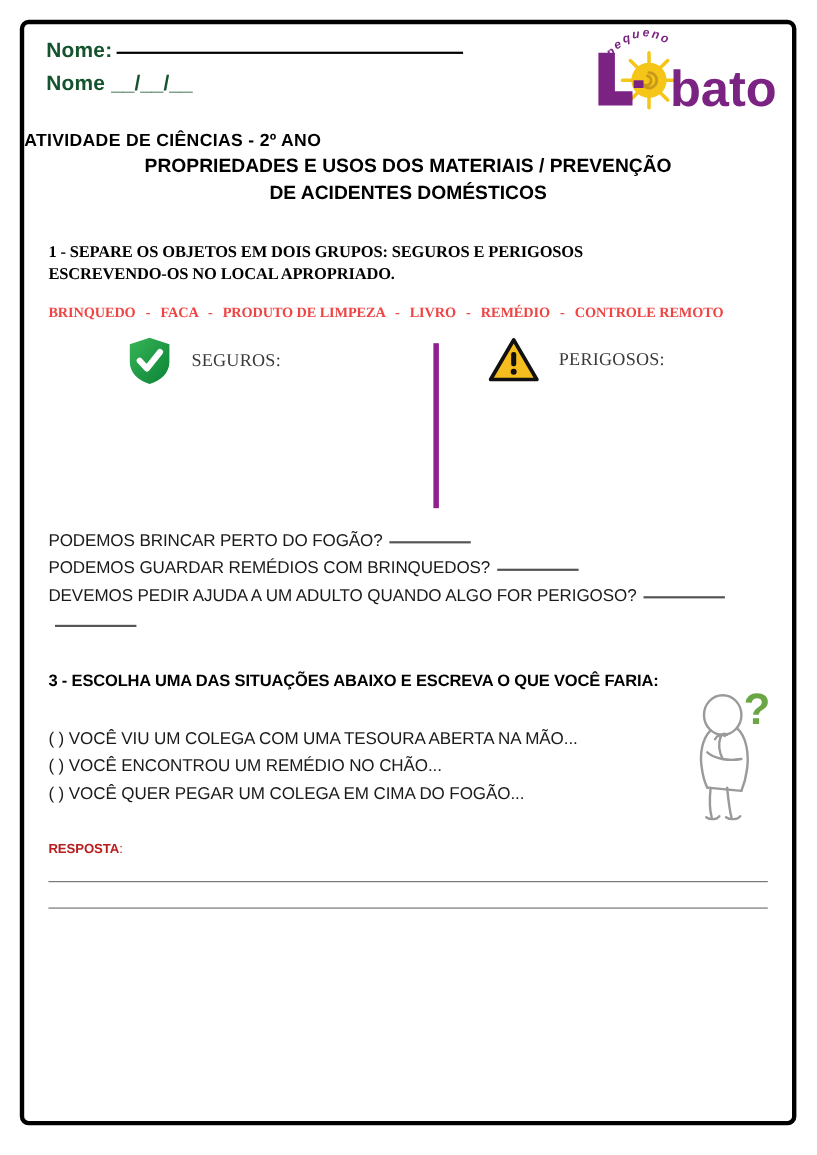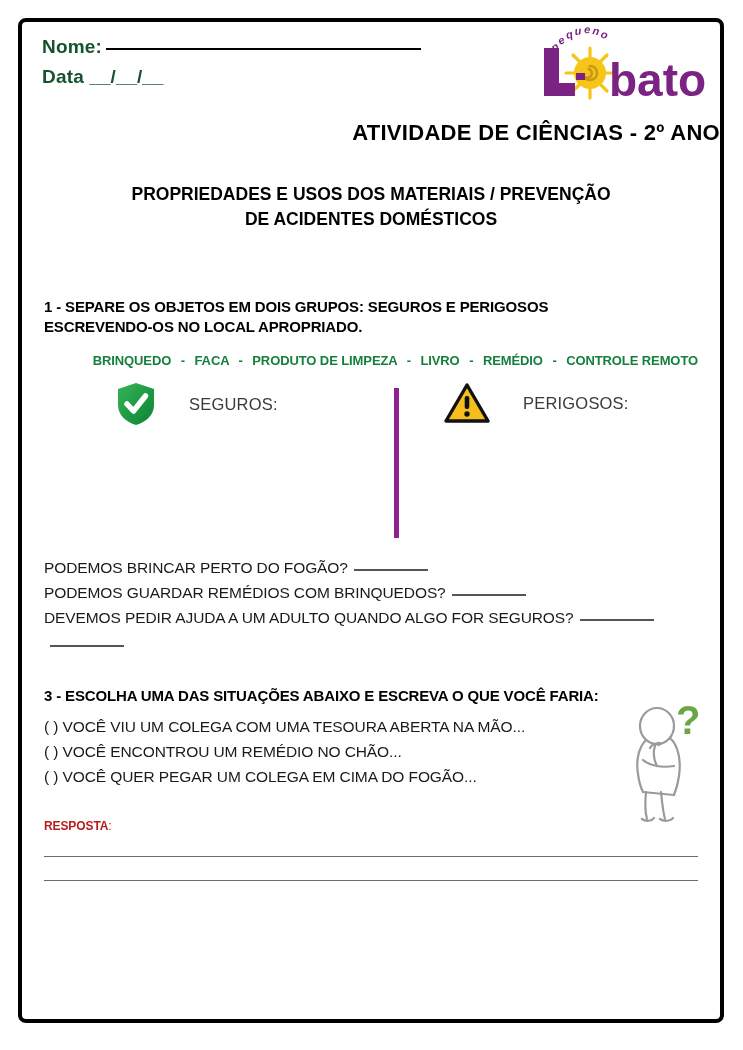--- a/index.html
+++ b/index.html
@@ -50,70 +50,69 @@
   .logo {
     position: absolute;
     right: 10px;
     top: 4px;
     width: 178px;
     height: 82px;
   }
 
   
   .title-main {
-    text-align: right;
-    font-size: 22px;
+    text-align: left;
+    font-size: 16px;
     font-weight: bold;
     color: #000;
     letter-spacing: 0.3px;
     margin-top: 10px;
   }
   .title-sub {
     text-align: center;
     font-size: 17.5px;
     font-weight: bold;
     color: #000;
     line-height: 1.45;
-    margin-top: 36px;
     padding: 0 36px;
   }
 
   
   .content { padding: 0 22px; }
 
   .q-heading {
     font-size: 15px;
     font-weight: bold;
     color: #000;
     line-height: 1.35;
     letter-spacing: -0.15px;
   }
 
   .word-bank {
-    text-align: right;
+    text-align: left;
     font-size: 13px;
     font-weight: bold;
-    color: #15803d;
+    color: #ef4444;
     letter-spacing: -0.1px;
     margin-top: 16px;
     white-space: nowrap;
   }
   .word-bank .sep { padding: 0 6px; }
 
   .sort-area {
     position: relative;
     height: 165px;
     margin-top: 14px;
   }
   .sort-col {
     position: absolute;
     top: 0;
     display: flex;
     align-items: center;
-    gap: 33px;
+    gap: 18px;
   }
   .sort-col.left  { left: 72px; }
   .sort-col.right { left: 400px; }
   .sort-label {
     font-size: 16.5px;
     color: #3a3a3a;
     letter-spacing: 0.2px;
   }
   .divider-line {
     position: absolute;
@@ -140,21 +139,21 @@
   .blank-sm {
     display: inline-block;
     width: 74px;
     border-bottom: 2px solid #555;
     margin-left: 6px;
     vertical-align: 2px;
   }
 
   
   .q3-block { margin-top: 30px; position: relative; }
-  .q3-options { margin-top: 8px; }
+  .q3-options { margin-top: 29px; }
   .opt-line {
     font-size: 15.5px;
     color: #1a1a1a;
     line-height: 1.62;
     letter-spacing: -0.1px;
     white-space: nowrap;
   }
 
   .thinker {
     position: absolute;
@@ -181,21 +180,21 @@
 </head>
 <body>
 
 <div class="page-frame">
 
   <div class="header">
     <div class="name-row">
       <span>Nome:</span><span class="name-rule"></span>
     </div>
     <div class="date-row">
-      <span>Data</span>
+      <span>Nome</span>
       <span class="date-blanks">__/__/__</span>
     </div>
 
     <div class="logo">
       <svg viewBox="0 0 178 82" width="178" height="82">
 
         <g fill="#7B2382" font-family="Liberation Sans, sans-serif" font-size="11" font-weight="bold" font-style="italic">
           <text transform="translate(22,26) rotate(-32)">p</text>
           <text transform="translate(28,19) rotate(-24)">e</text>
           <text transform="translate(35,13) rotate(-15)">q</text>
@@ -233,21 +232,21 @@
   </div>
 
   <div class="title-main">ATIVIDADE DE CIÊNCIAS - 2º ANO</div>
   <div class="title-sub">
     <div>PROPRIEDADES E USOS DOS MATERIAIS / PREVENÇÃO</div>
     <div>DE ACIDENTES DOMÉSTICOS</div>
   </div>
 
   <div class="content">
 
-    <div style="margin-top:64px;">
+    <div style="margin-top:31px;font-family:Liberation Serif, serif;">
       <div class="q-heading">
         <div>1 - SEPARE OS OBJETOS EM DOIS GRUPOS: SEGUROS E PERIGOSOS</div>
         <div>ESCREVENDO-OS NO LOCAL APROPRIADO.</div>
       </div>
 
       <div class="word-bank">
         <span>BRINQUEDO</span>
         <span class="sep">-</span>
         <span>FACA</span>
         <span class="sep">-</span>
@@ -290,21 +289,21 @@
 
     <div class="q2-block">
       <div class="q2-lines">
         <div class="q-line">
           <span>PODEMOS BRINCAR PERTO DO FOGÃO?</span><span class="blank-sm"></span>
         </div>
         <div class="q-line">
           <span>PODEMOS GUARDAR REMÉDIOS COM BRINQUEDOS?</span><span class="blank-sm"></span>
         </div>
         <div class="q-line">
-          <span>DEVEMOS PEDIR AJUDA A UM ADULTO QUANDO ALGO FOR SEGUROS?</span><span class="blank-sm"></span>
+          <span>DEVEMOS PEDIR AJUDA A UM ADULTO QUANDO ALGO FOR PERIGOSO?</span><span class="blank-sm"></span>
         </div>
         <div class="q-line">
           <span class="blank-sm"></span>
         </div>
       </div>
     </div>
 
     <div class="q3-block">
       <div class="q-heading">3 - ESCOLHA UMA DAS SITUAÇÕES ABAIXO E ESCREVA O QUE VOCÊ FARIA:</div>
 

